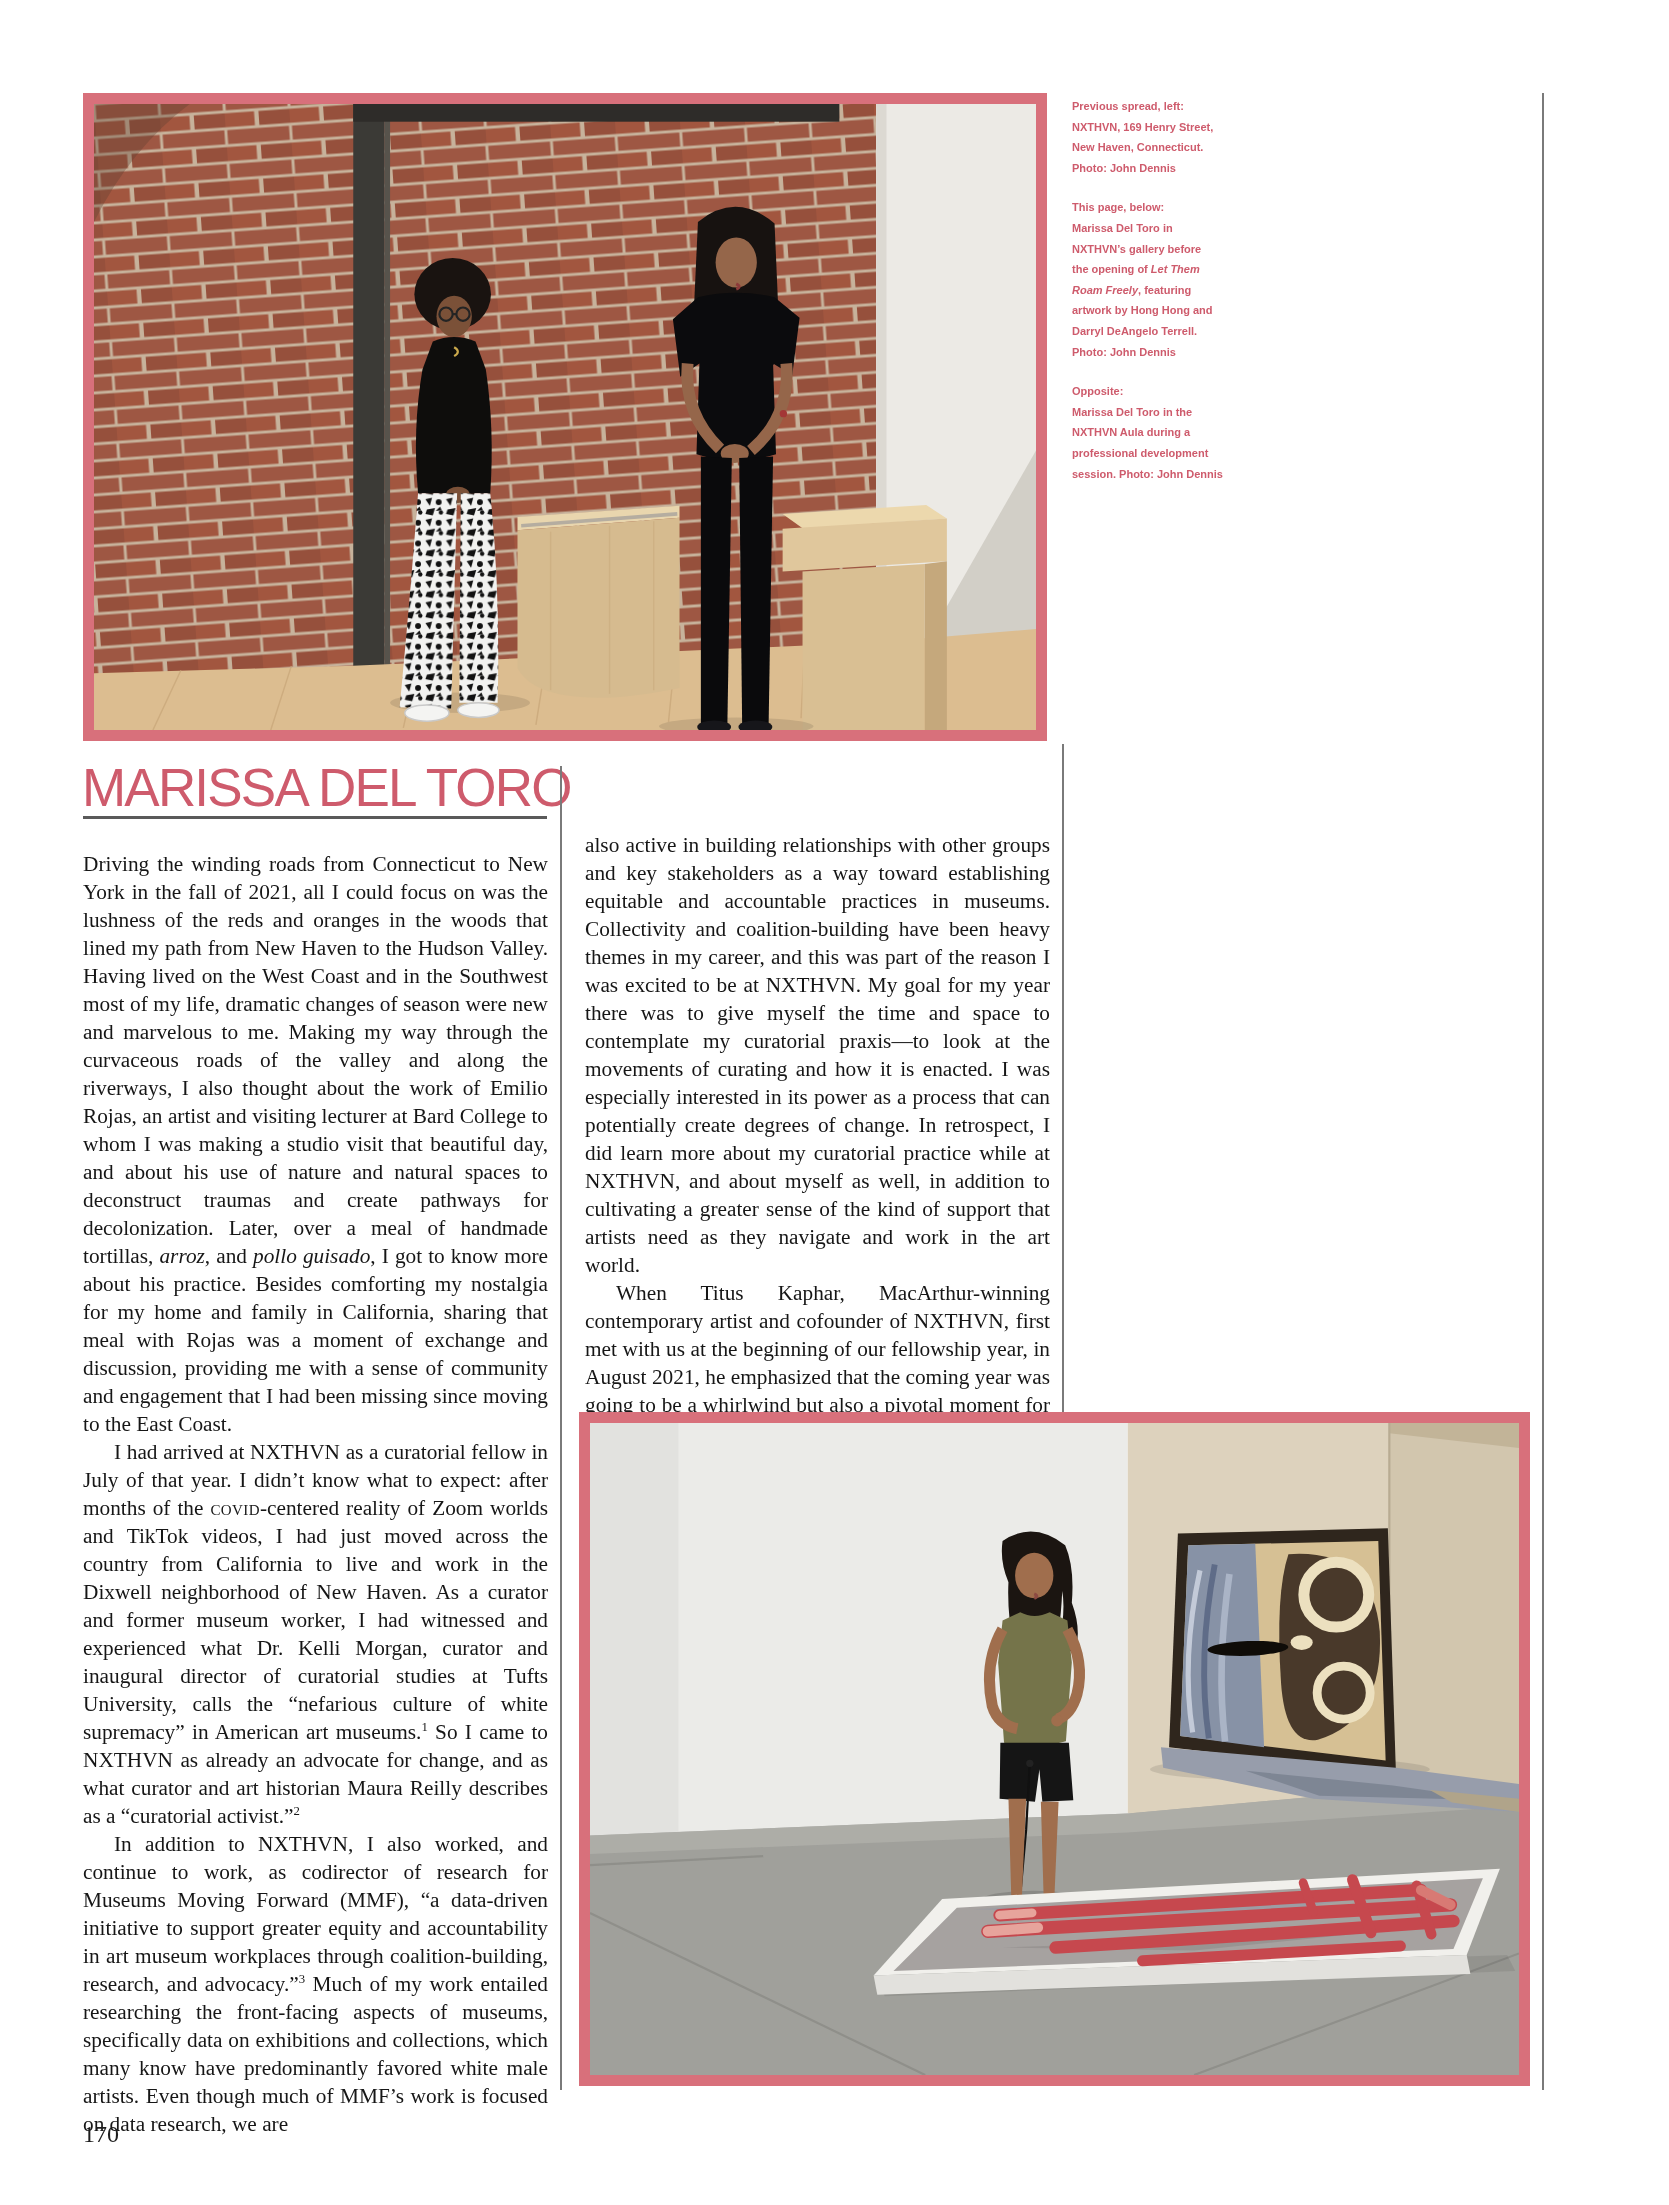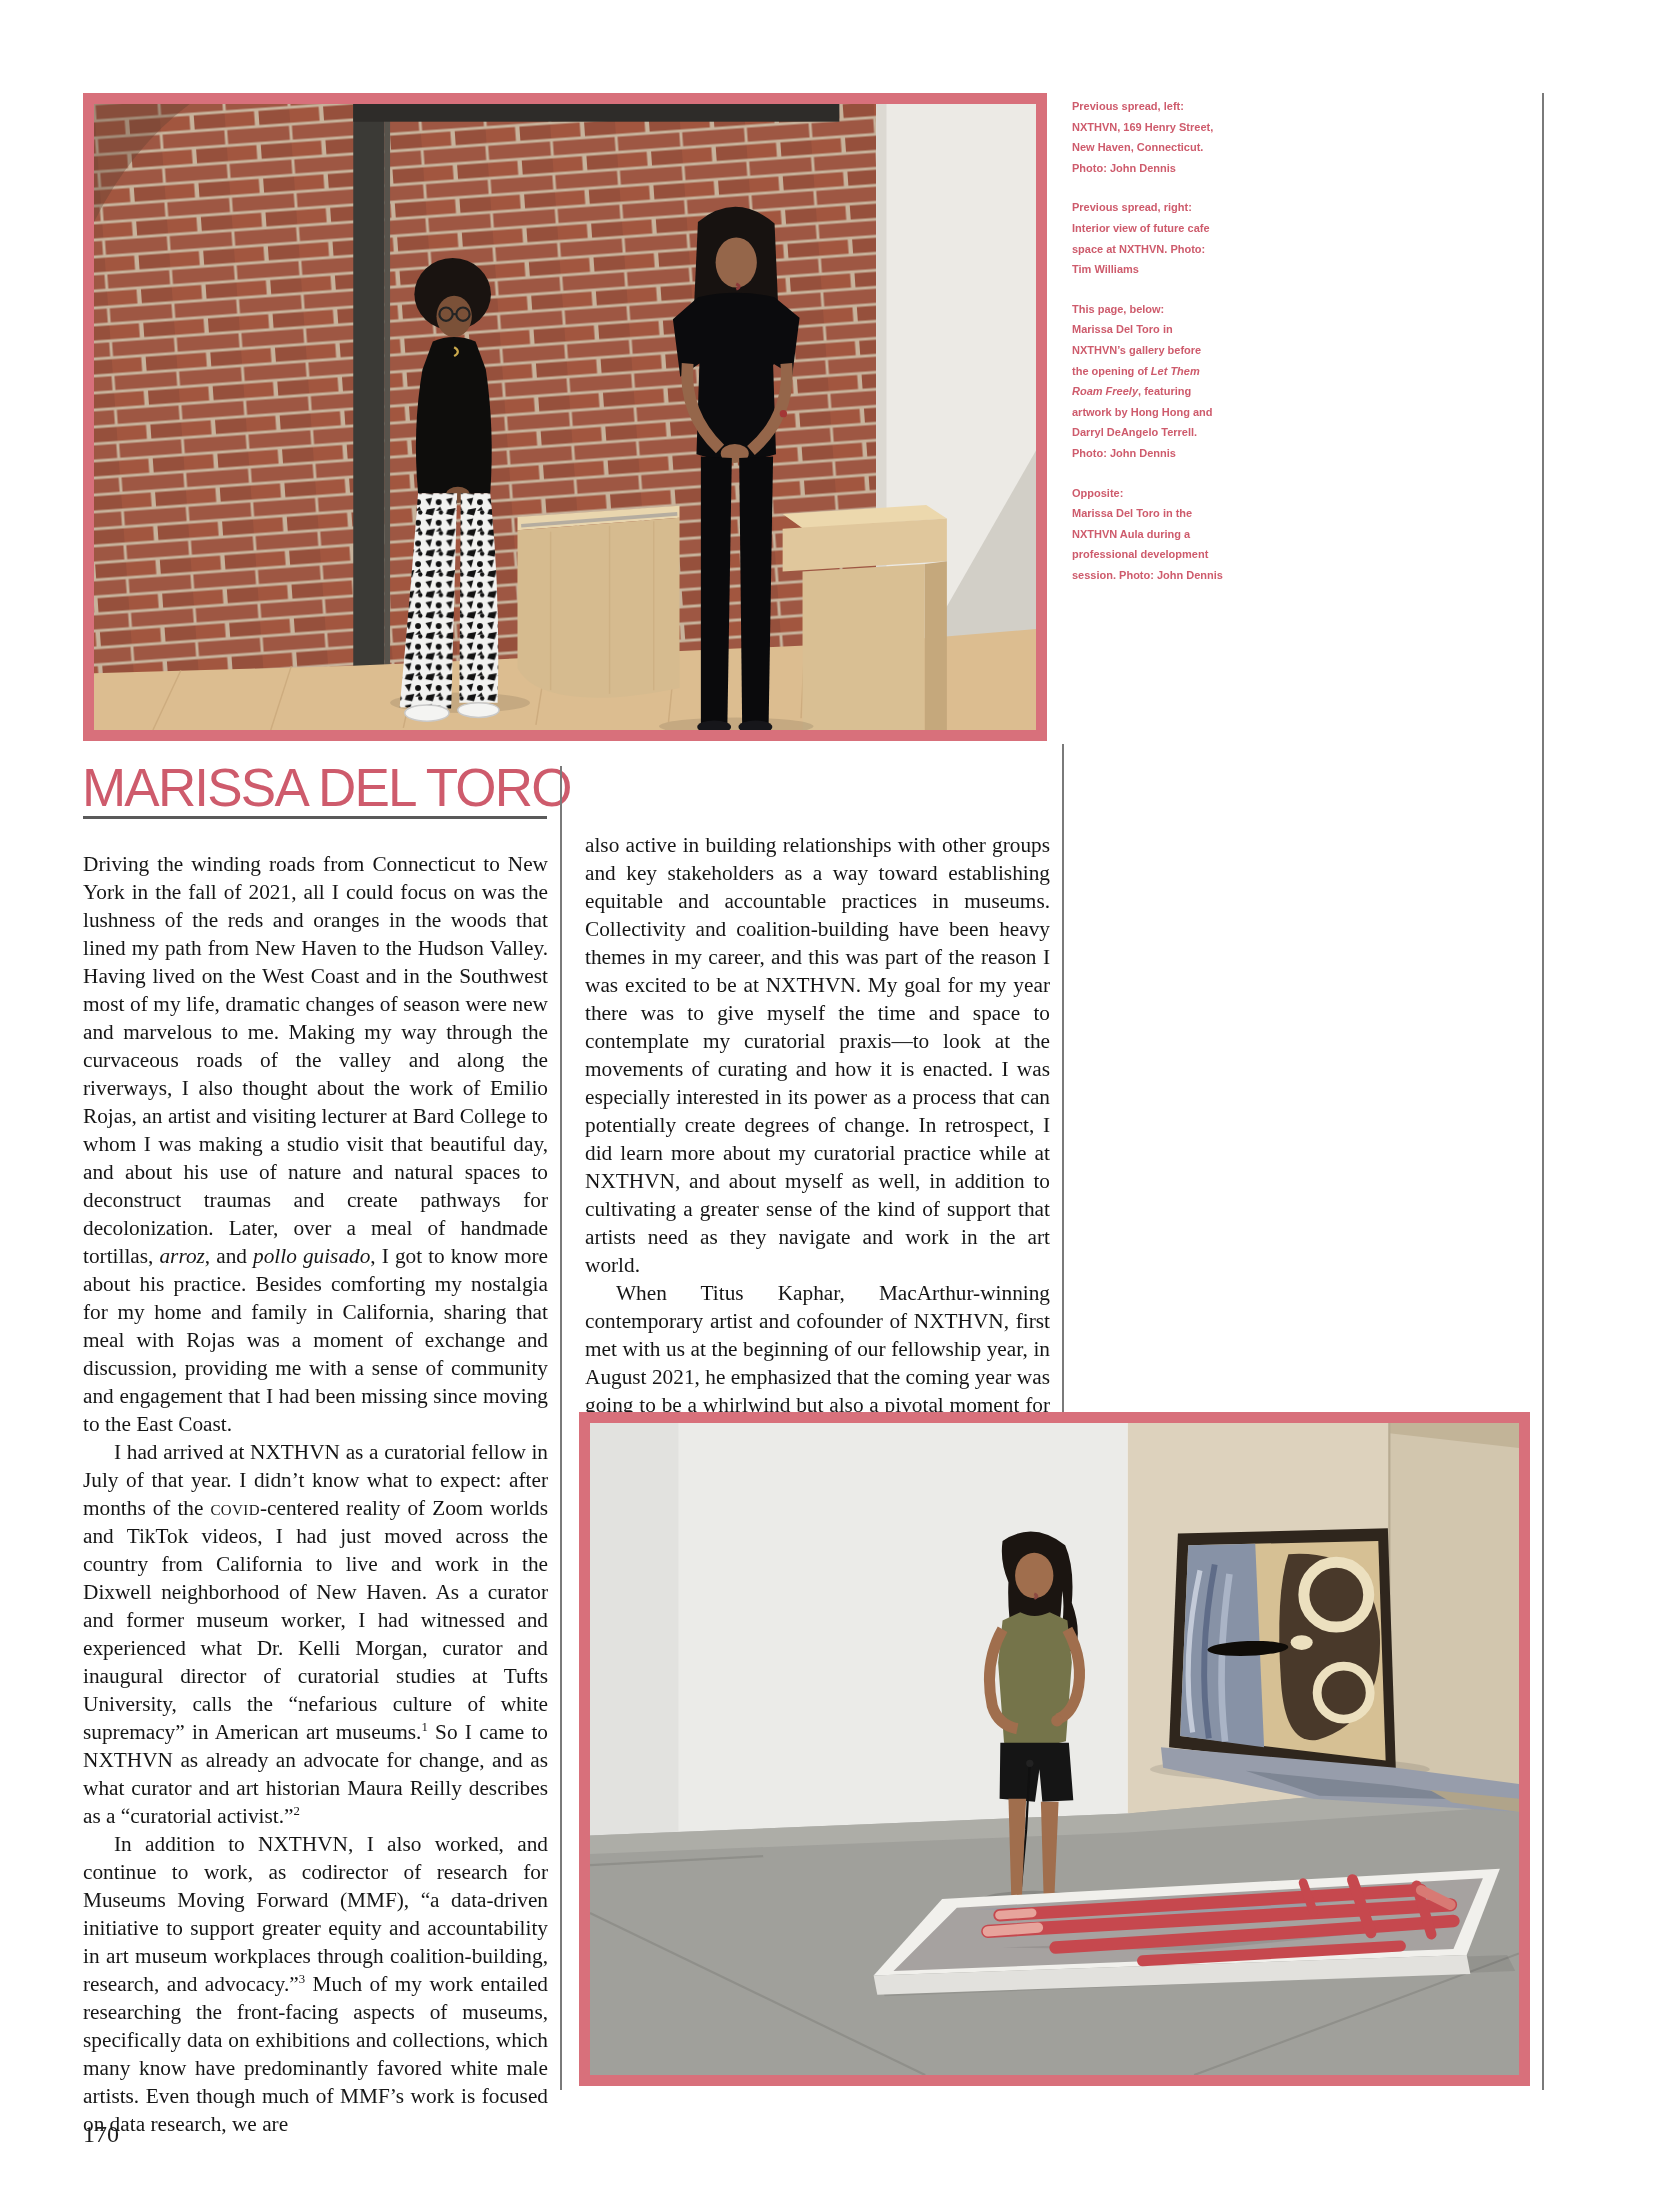--- a/index.html
+++ b/index.html
@@ -128,21 +128,20 @@
         <path d="M824,478 L866,480 L860,840 L824,840 Z" fill="#0a0a0c"></path>
         <path d="M876,480 L922,478 L916,840 L880,840 Z" fill="#0a0a0c"></path>
         <ellipse cx="842" cy="845" rx="23" ry="9" fill="#16161a"></ellipse>
         <ellipse cx="898" cy="845" rx="23" ry="9" fill="#16161a"></ellipse>
       </g>
     </svg>
   </figure>
 
   <aside class="captions">
     <p class="cap">Previous spread, left:<br>NXTHVN, 169 Henry Street,<br>New Haven, Connecticut.<br>Photo: John Dennis</p>
-    <p class="cap">Previous spread, right:<br>Interior view of future cafe<br>space at NXTHVN. Photo:<br>Tim Williams</p>
     <p class="cap">This page, below:<br>Marissa Del Toro in<br>NXTHVN’s gallery before<br>the opening of <i>Let Them<br>Roam Freely</i>, featuring<br>artwork by Hong Hong and<br>Darryl DeAngelo Terrell.<br>Photo: John Dennis</p>
     <p class="cap">Opposite:<br>Marissa Del Toro in the<br>NXTHVN Aula during a<br>professional development<br>session. Photo: John Dennis</p>
   </aside>
 
   <h1 class="title">MARISSA DEL TORO</h1>
   <div class="title-rule"></div>
 
   <section class="col col-left">
     <p>Driving the winding roads from Connecticut to New York in the fall of 2021, all I could focus on was the lushness of the reds and oranges in the woods that lined my path from New Haven to the Hudson Valley. Having lived on the West Coast and in the Southwest most of my life, dramatic changes of season were new and marvelous to me. Making my way through the curvaceous roads of the valley and along the riverways, I also thought about the work of Emilio Rojas, an artist and visiting lecturer at Bard College to whom I was making a studio visit that beautiful day, and about his use of nature and natural spaces to deconstruct traumas and create pathways for decolonization. Later, over a meal of handmade tortillas, <i>arroz</i>, and <i>pollo guisado</i>, I got to know more about his practice. Besides comforting my nostalgia for my home and family in California, sharing that meal with Rojas was a moment of exchange and discussion, providing me with a sense of community and engagement that I had been missing since moving to the East Coast.</p>
     <p class="indent">I had arrived at NXTHVN as a curatorial fellow in July of that year. I didn’t know what to expect: after months of the <span class="sc">covid</span>-centered reality of Zoom worlds and TikTok videos, I had just moved across the country from California to live and work in the Dixwell neighborhood of New Haven. As a curator and former museum worker, I had witnessed and experienced what Dr. Kelli Morgan, curator and inaugural director of curatorial studies at Tufts University, calls the “nefarious culture of white supremacy” in American art museums.<sup>1</sup> So I came to NXTHVN as already an advocate for change, and as what curator and art historian Maura Reilly describes as a “curatorial activist.”<sup>2</sup></p>

